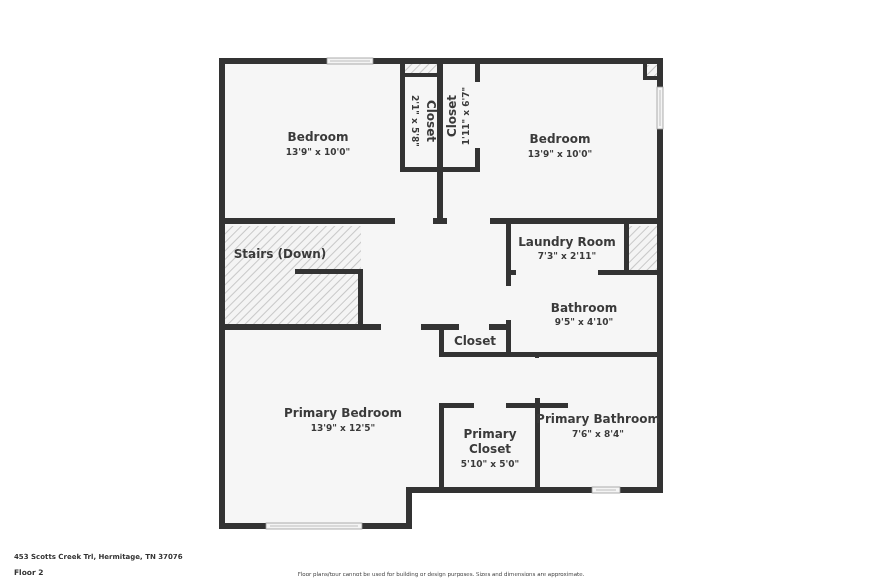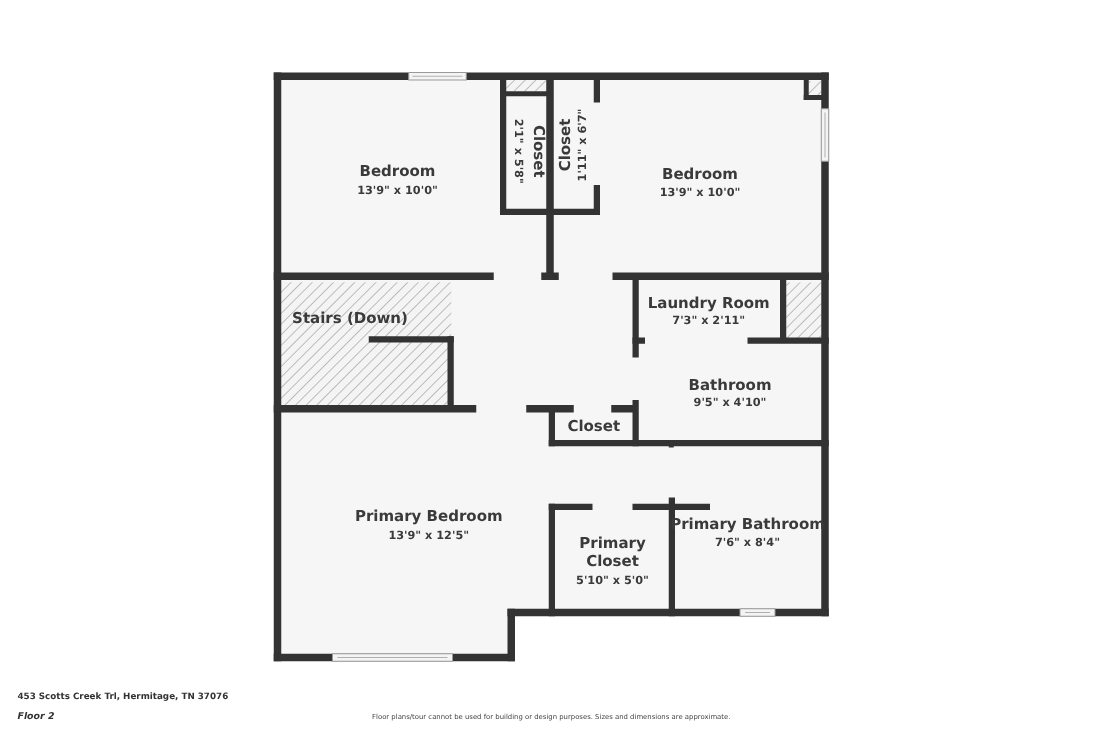--- a/index.html
+++ b/index.html
@@ -4,21 +4,21 @@
   <style>
     html, body { margin: 0; padding: 0; background: #ffffff; }
     body { width: 882px; height: 588px; position: relative; overflow: hidden; font-family: "DejaVu Sans", sans-serif; }
     #plan { position: absolute; left: 0; top: 0; width: 882px; height: 588px; }
     .room-fill { fill: #f6f6f6; }
     .wall { fill: #333333; }
     .window { fill: #f4f4f4; stroke: #9a9a9a; stroke-width: 0.8; }
     .room-name { font-family: "DejaVu Sans", sans-serif; font-weight: bold; font-size: 12px; fill: #3a3a3a; text-anchor: middle; }
     .room-dim { font-family: "DejaVu Sans", sans-serif; font-weight: bold; font-size: 9px; fill: #3a3a3a; text-anchor: middle; }
     .footer-addr { position: absolute; left: 14px; top: 553px; font-size: 7px; font-weight: bold; color: #333; }
-    .footer-floor { position: absolute; left: 14px; top: 568px; font-size: 7.5px; font-weight: bold; color: #333; font-style: italic; }
+    .footer-floor { position: absolute; left: 14px; top: 568px; font-size: 7.5px; font-weight: bold; color: #333; }
     .footer-disclaimer { position: absolute; left: 0; width: 882px; text-align: center; top: 571px; font-size: 5.5px; color: #444; padding-left: 0; }
     .footer-disclaimer span { margin-left: 0; }
   </style>
 </head>
 <body>
 
 <svg id="plan" viewBox="0 0 882 588" xmlns="http://www.w3.org/2000/svg">
   <defs>
     <pattern id="hatch" patternUnits="userSpaceOnUse" width="6" height="6" patternTransform="rotate(45)">
       <rect width="6" height="6" fill="#f4f4f4"></rect>

